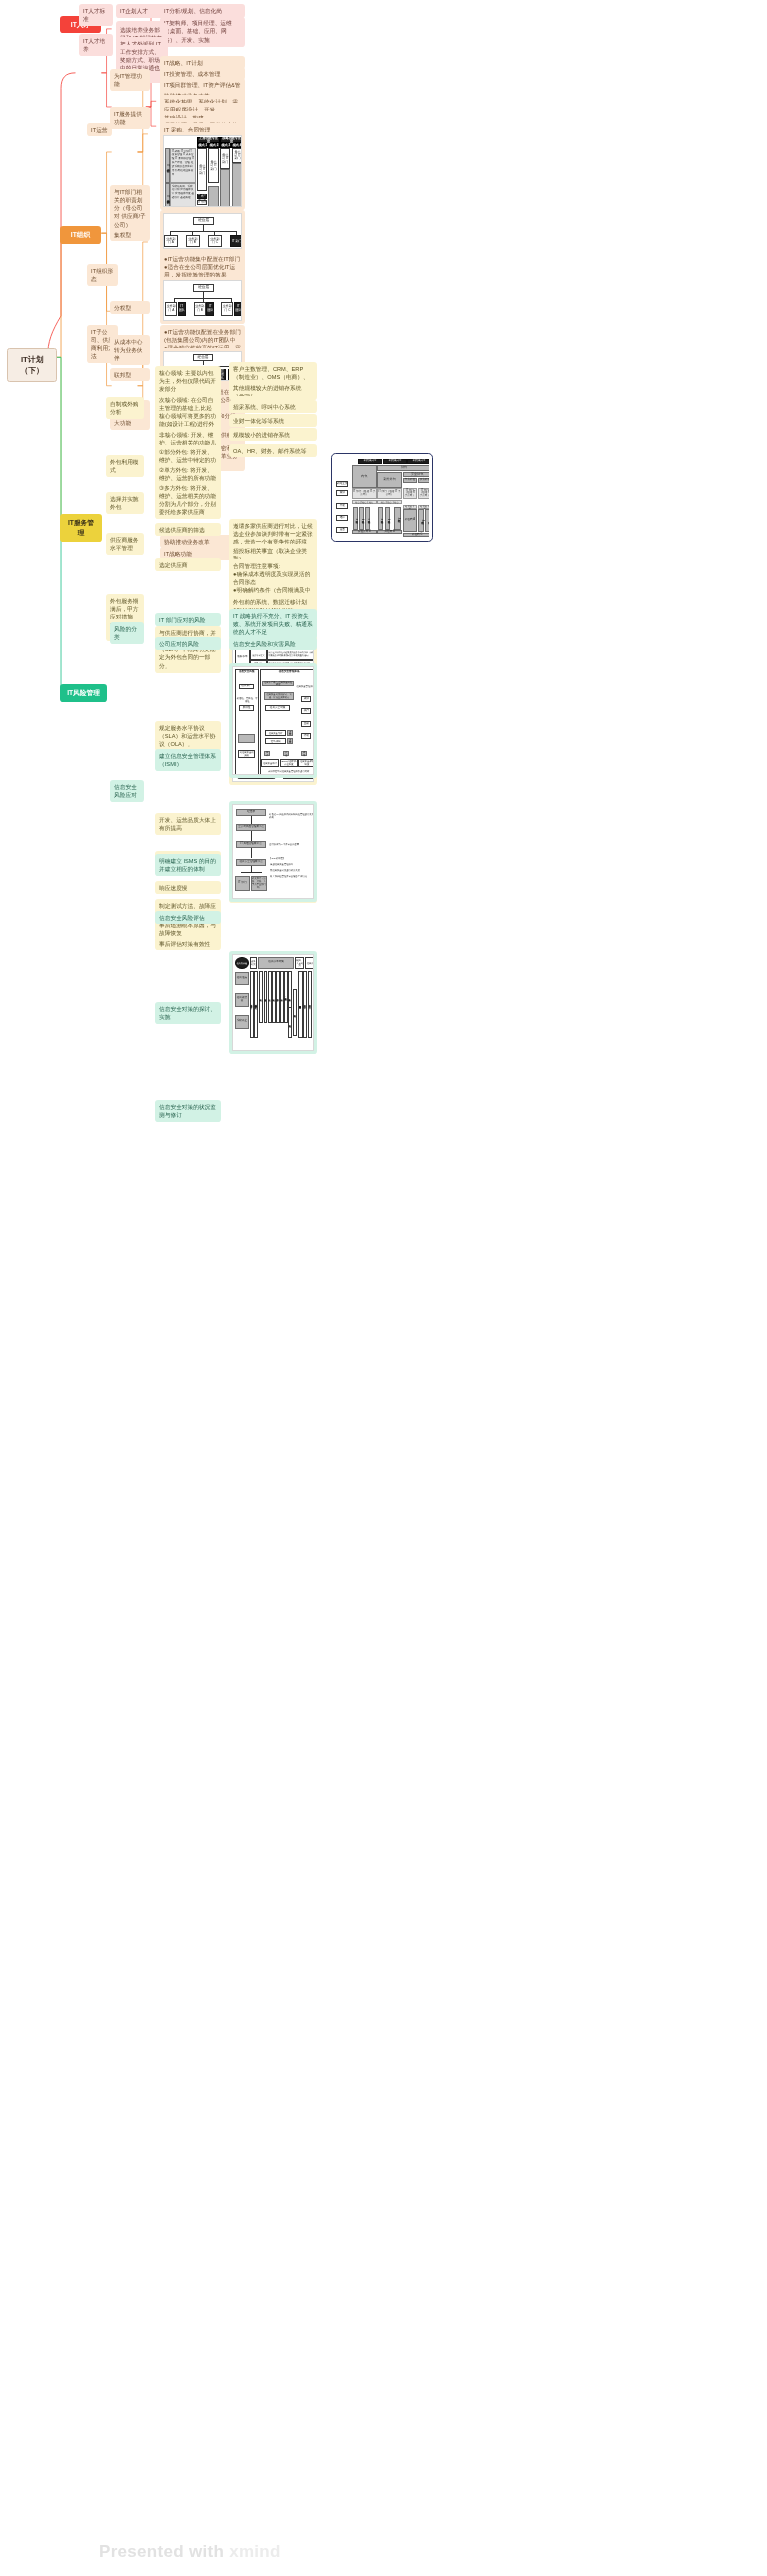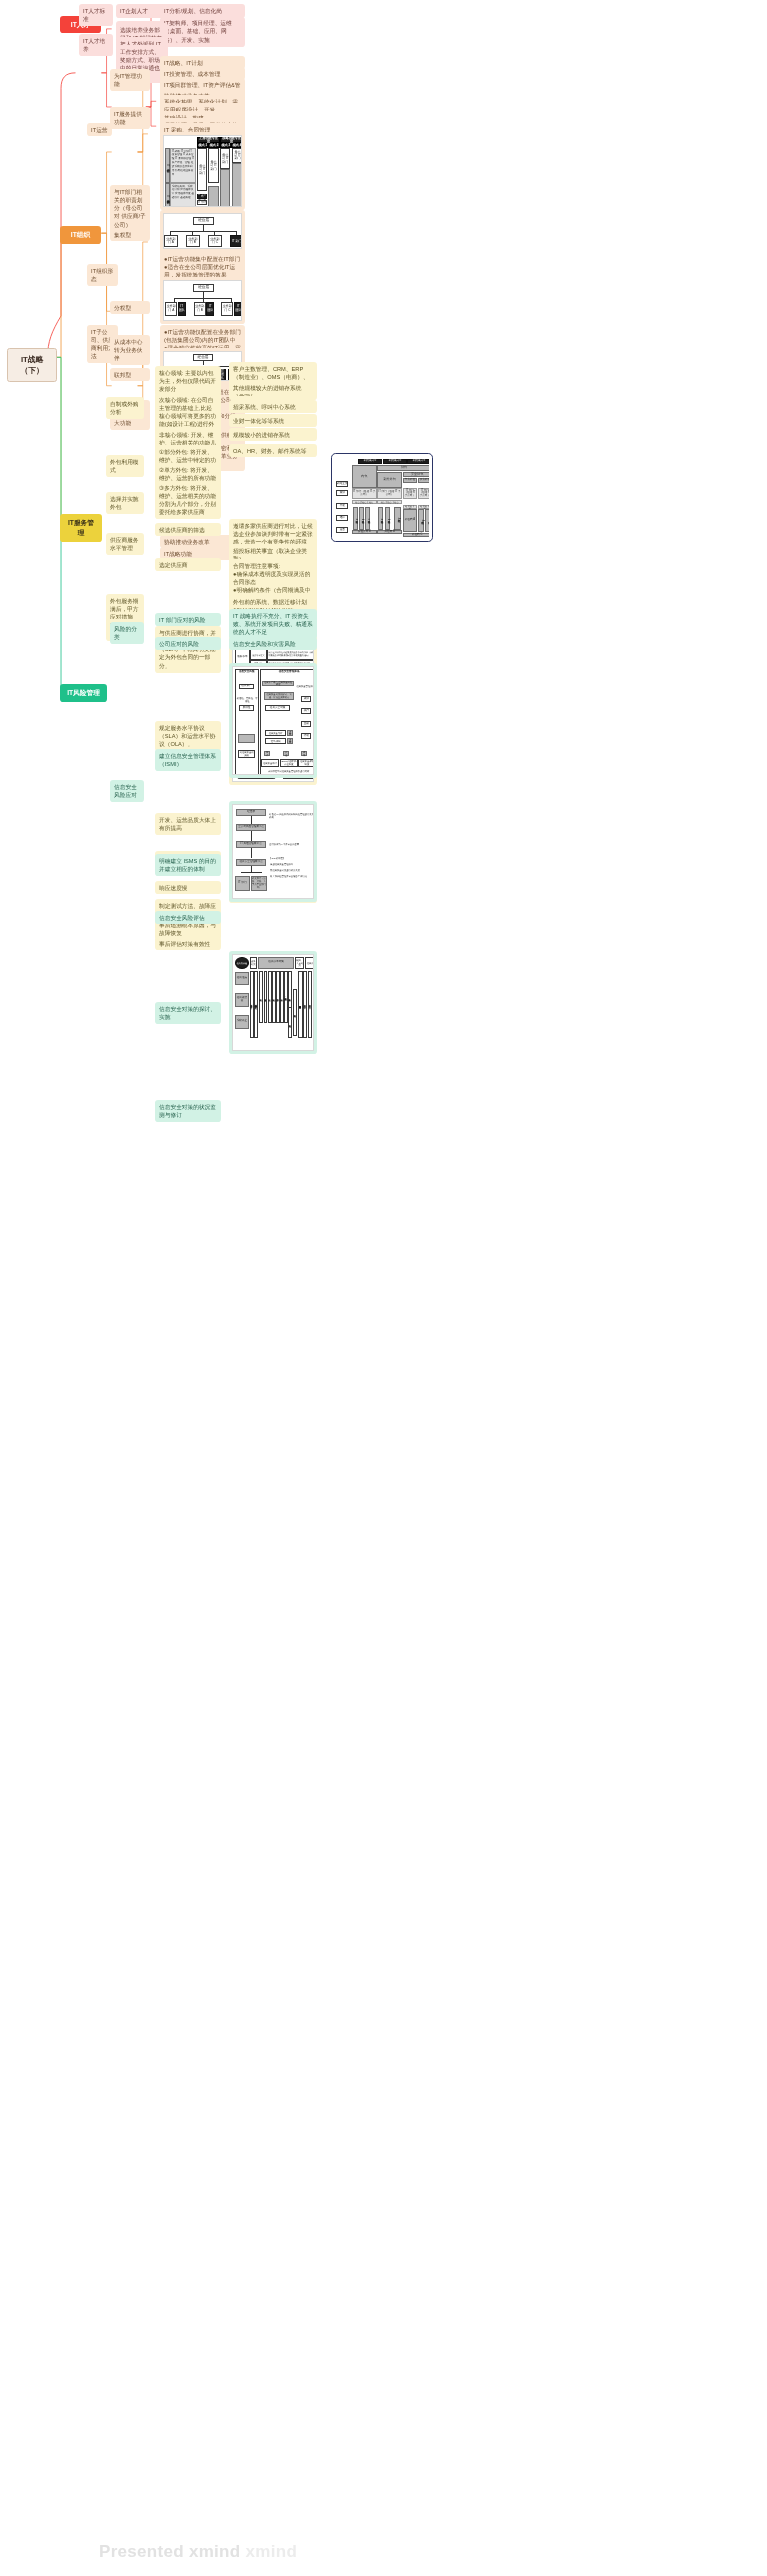--- a/index.html
+++ b/index.html
@@ -159,21 +159,21 @@
 
       <path d="M266 745 L276 745 L276 666 L286 666"></path>
       <path d="M266 745 L276 745 L276 789 L286 789"></path>
       <path d="M366 666 L376 666 L376 645 L386 645"></path>
       <path d="M366 666 L376 666 L376 688 L386 688"></path>
       <path d="M366 789 L376 789 L376 775 L386 775"></path>
       <path d="M366 789 L376 789 L376 801 L386 801"></path>
     </g>
   </svg>
 
-  <div class="node root" style="left:7.2px; top:348px; width:50px;">IT战略（下）</div>
+  <div class="node root" style="left:7.2px; top:348px; width:50px;">IT计划（下）</div>
 
   <div class="node main m-red" style="left:60px; top:15.5px; width:41px;">IT人才</div>
 
   <div class="node t-red" style="left:79px; top:4.1px; width:34px;">IT人才标准</div>
   <div class="node t-red" style="left:79px; top:34px; width:34px;">IT人才培养</div>
 
   <div class="node t-red" style="left:116px; top:4.1px; width:52px;">IT企划人才</div>
   <div class="node t-red" style="left:116px; top:21px; width:52px;">IT服务提供人才</div>
   <div class="node t-red" style="left:160px; top:4.1px; width:85px;">IT分析/规划、信息化岗</div>
   <div class="node t-red" style="left:160px; top:16.6px; width:85px;">IT架构师、项目经理、运维（桌面、基础、应用、网络）、开发、实施</div>
@@ -554,16 +554,16 @@
       <div class="gcell gbox" style="left:55px;top:52px;width:4.1px;height:31px;writing-mode:vertical-rl;font-size:2.1px;">系统冗余化</div>
       <div class="gcell gbox" style="left:65px;top:15.5px;width:4.7px;height:67px;writing-mode:vertical-rl;font-size:2.1px;">安全方针及各种规则的制定和推广</div>
       <div class="gcell gbox" style="left:70px;top:15.5px;width:4.1px;height:67px;writing-mode:vertical-rl;font-size:2.1px;">安全检查、审计</div>
       <div class="gcell gbox" style="left:75px;top:15.5px;width:4.1px;height:67px;writing-mode:vertical-rl;font-size:2.1px;">安全教育、培训</div>
       <div class="gcell gbox" style="left:80px;top:15.5px;width:5.2px;height:67px;writing-mode:vertical-rl;font-size:2.1px;border-radius:40%;">机密性　完整性　可用性</div>
     </div>
   </div>
 
   <div class="node t-green" style="left:155px; top:1100px; width:66px;">信息安全对策的状况监测与修订</div>
 
-  <div class="watermark"><span>Presented xmind </span><span class="xm">xmind</span></div>
+  <div class="watermark"><span>Presented with </span><span class="xm">xmind</span></div>
 
 </div>
 
 
 </body></html>

